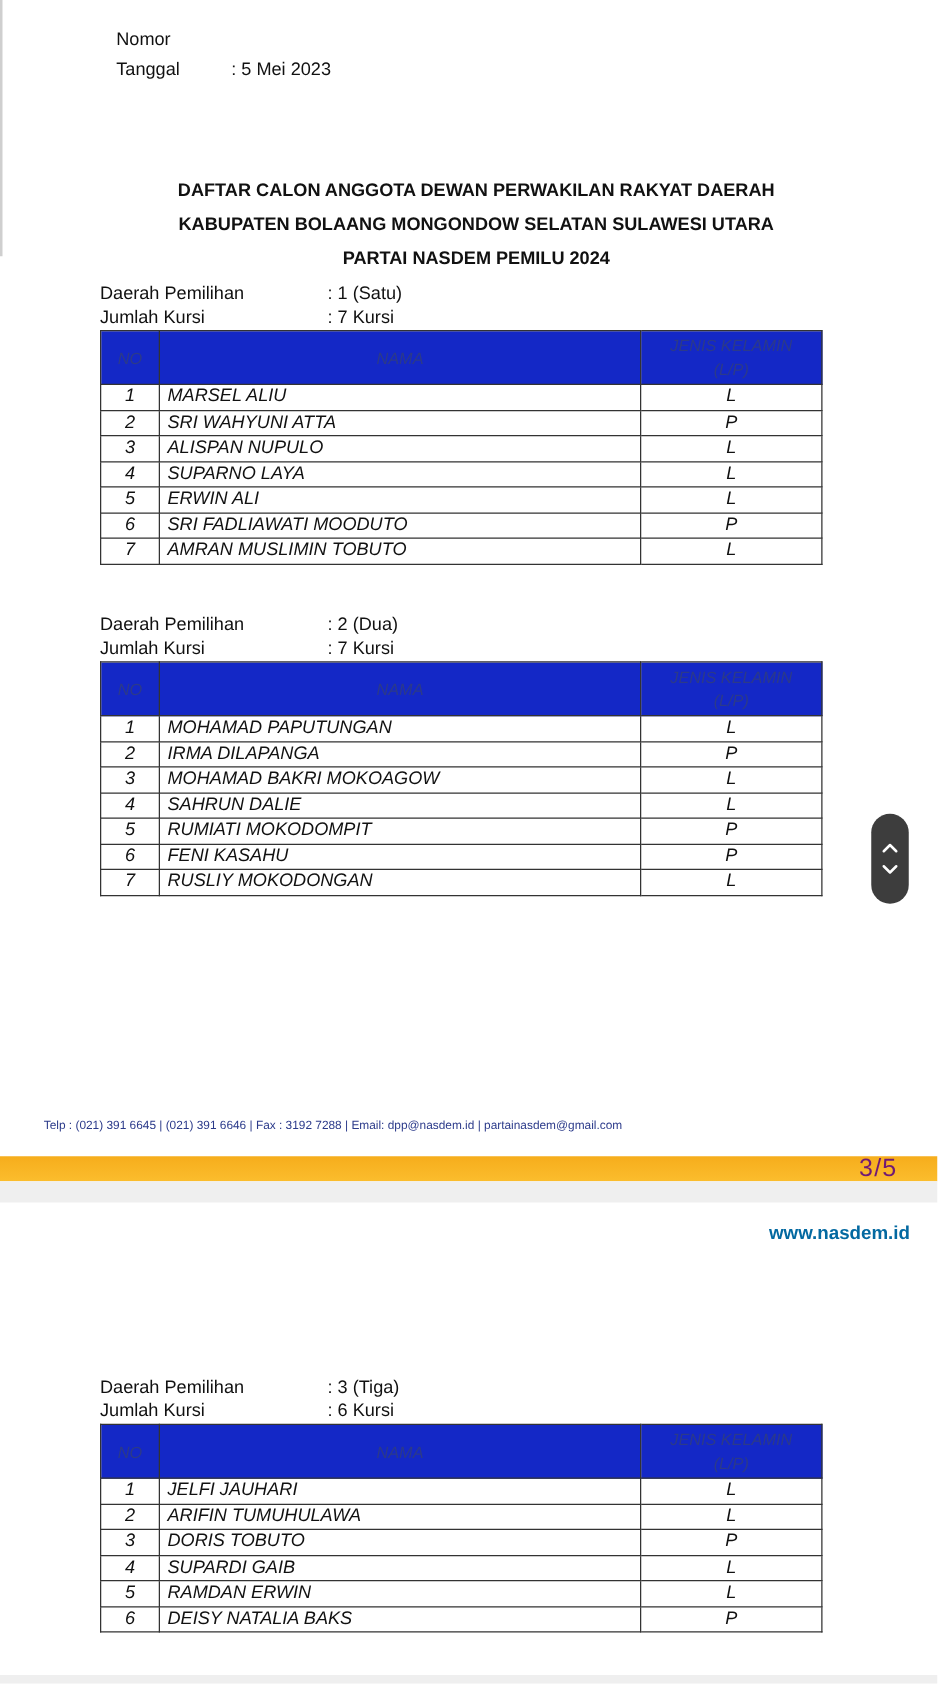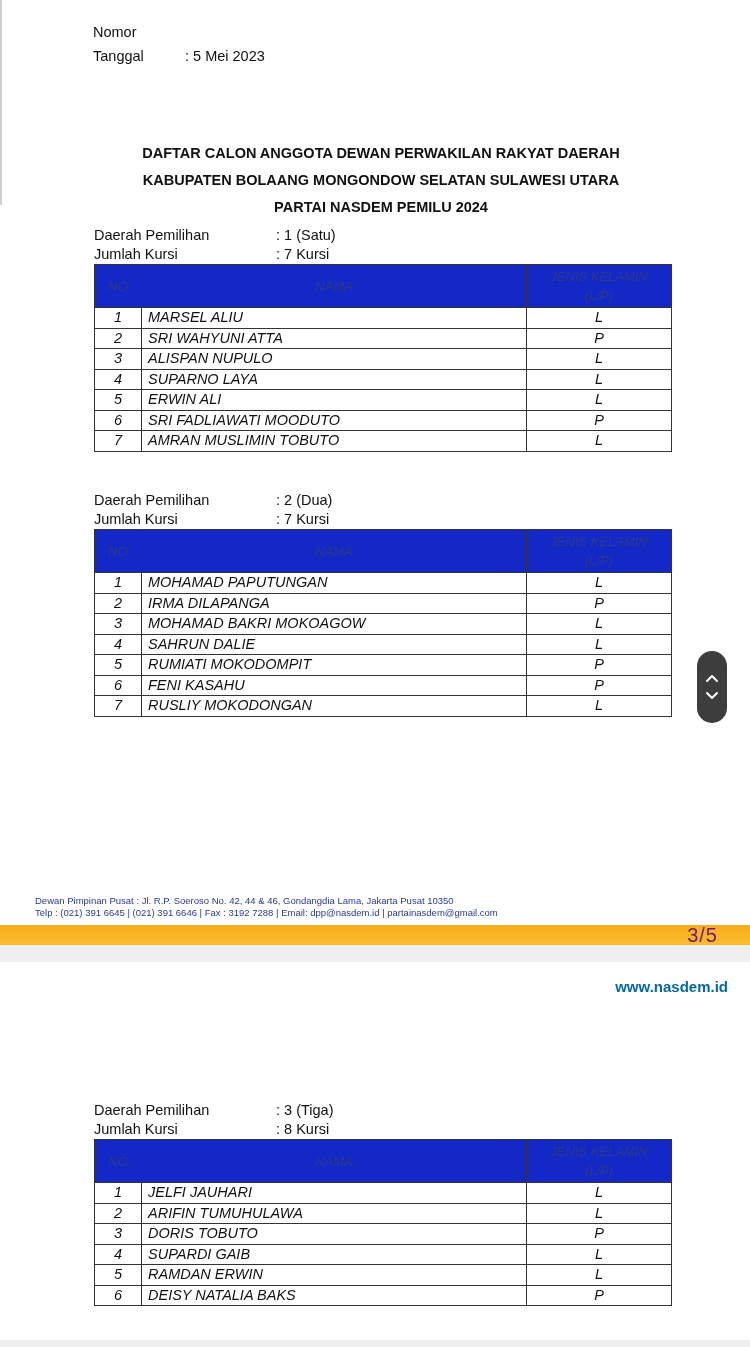--- a/index.html
+++ b/index.html
@@ -13,21 +13,21 @@
     position: absolute; left: 0; top: 0; width: 2px; height: 205px; background: #cfcfcf;
   }
   .meta { position: absolute; left: 93px; top: 20px; font-size: 14.5px; line-height: 24px; }
   .meta .row { display: flex; }
   .meta .lbl { width: 92px; }
   .meta .bold { font-weight: bold; }
   .title {
     position: absolute; left: 0; top: 140px; width: 762px; text-align: center;
     font-weight: bold; font-size: 14.5px; line-height: 27px;
   }
-  .section { position: absolute; left: 94px; width: 628px; }
+  .section { position: absolute; left: 80px; width: 628px; }
   .sec-meta { font-size: 14.5px; line-height: 19px; }
   .sec-meta .row { display: flex; }
   .sec-meta .lbl { width: 182px; }
   table { border-collapse: collapse; width: 578px; font-size: 14.5px; font-style: italic; }
   th {
     background: #1428c6; color: #2c3a8a; font-weight: normal;
     border: 1.5px solid #333; font-size: 13px; line-height: 19px; height: 40px;
   }
   th.col-no { width: 44px; }
   th.col-jk { width: 142px; line-height: 19px; }
@@ -203,38 +203,37 @@
       </svg>
   </span>
   <span>
     <svg width="14" height="10" viewBox="0 0 14 10">
         <polyline points="2,2 7,7 12,2" fill="none" stroke="#fff" stroke-width="2" stroke-linecap="round" stroke-linejoin="round"></polyline>
       </svg>
   </span>
 </div>
 
 <div class="footer-addr">
-  <div>Dewan Pimpinan Pusat : Jl. R.P. Soeroso No. 42, 44 &amp; 46, Gondangdia Lama, Jakarta Pusat 10350</div>
   <div>Telp : (021) 391 6645 | (021) 391 6646 | Fax : 3192 7288 | Email: dpp@nasdem.id | partainasdem@gmail.com</div>
 </div>
 <div class="orange-bar"></div>
 <div class="page-num">3/5</div>
 <div class="gap-strip"></div>
 
 <div class="website">www.nasdem.id</div>
 
 <div class="section" style="top:1101px;">
   <div class="sec-meta">
     <div class="row">
         <span class="lbl">Daerah Pemilihan</span>
         <span>: 3 (Tiga)</span>
       </div>
     <div class="row">
         <span class="lbl">Jumlah Kursi</span>
-        <span>: 8 Kursi</span>
+        <span>: 6 Kursi</span>
       </div>
   </div>
   <table>
     <thead>
       <tr>
         <th class="col-no">NO</th>
         <th>NAMA</th>
         <th class="col-jk"><span>JENIS KELAMIN</span><br><span>(L/P)</span></th>
       </tr>
     </thead>

